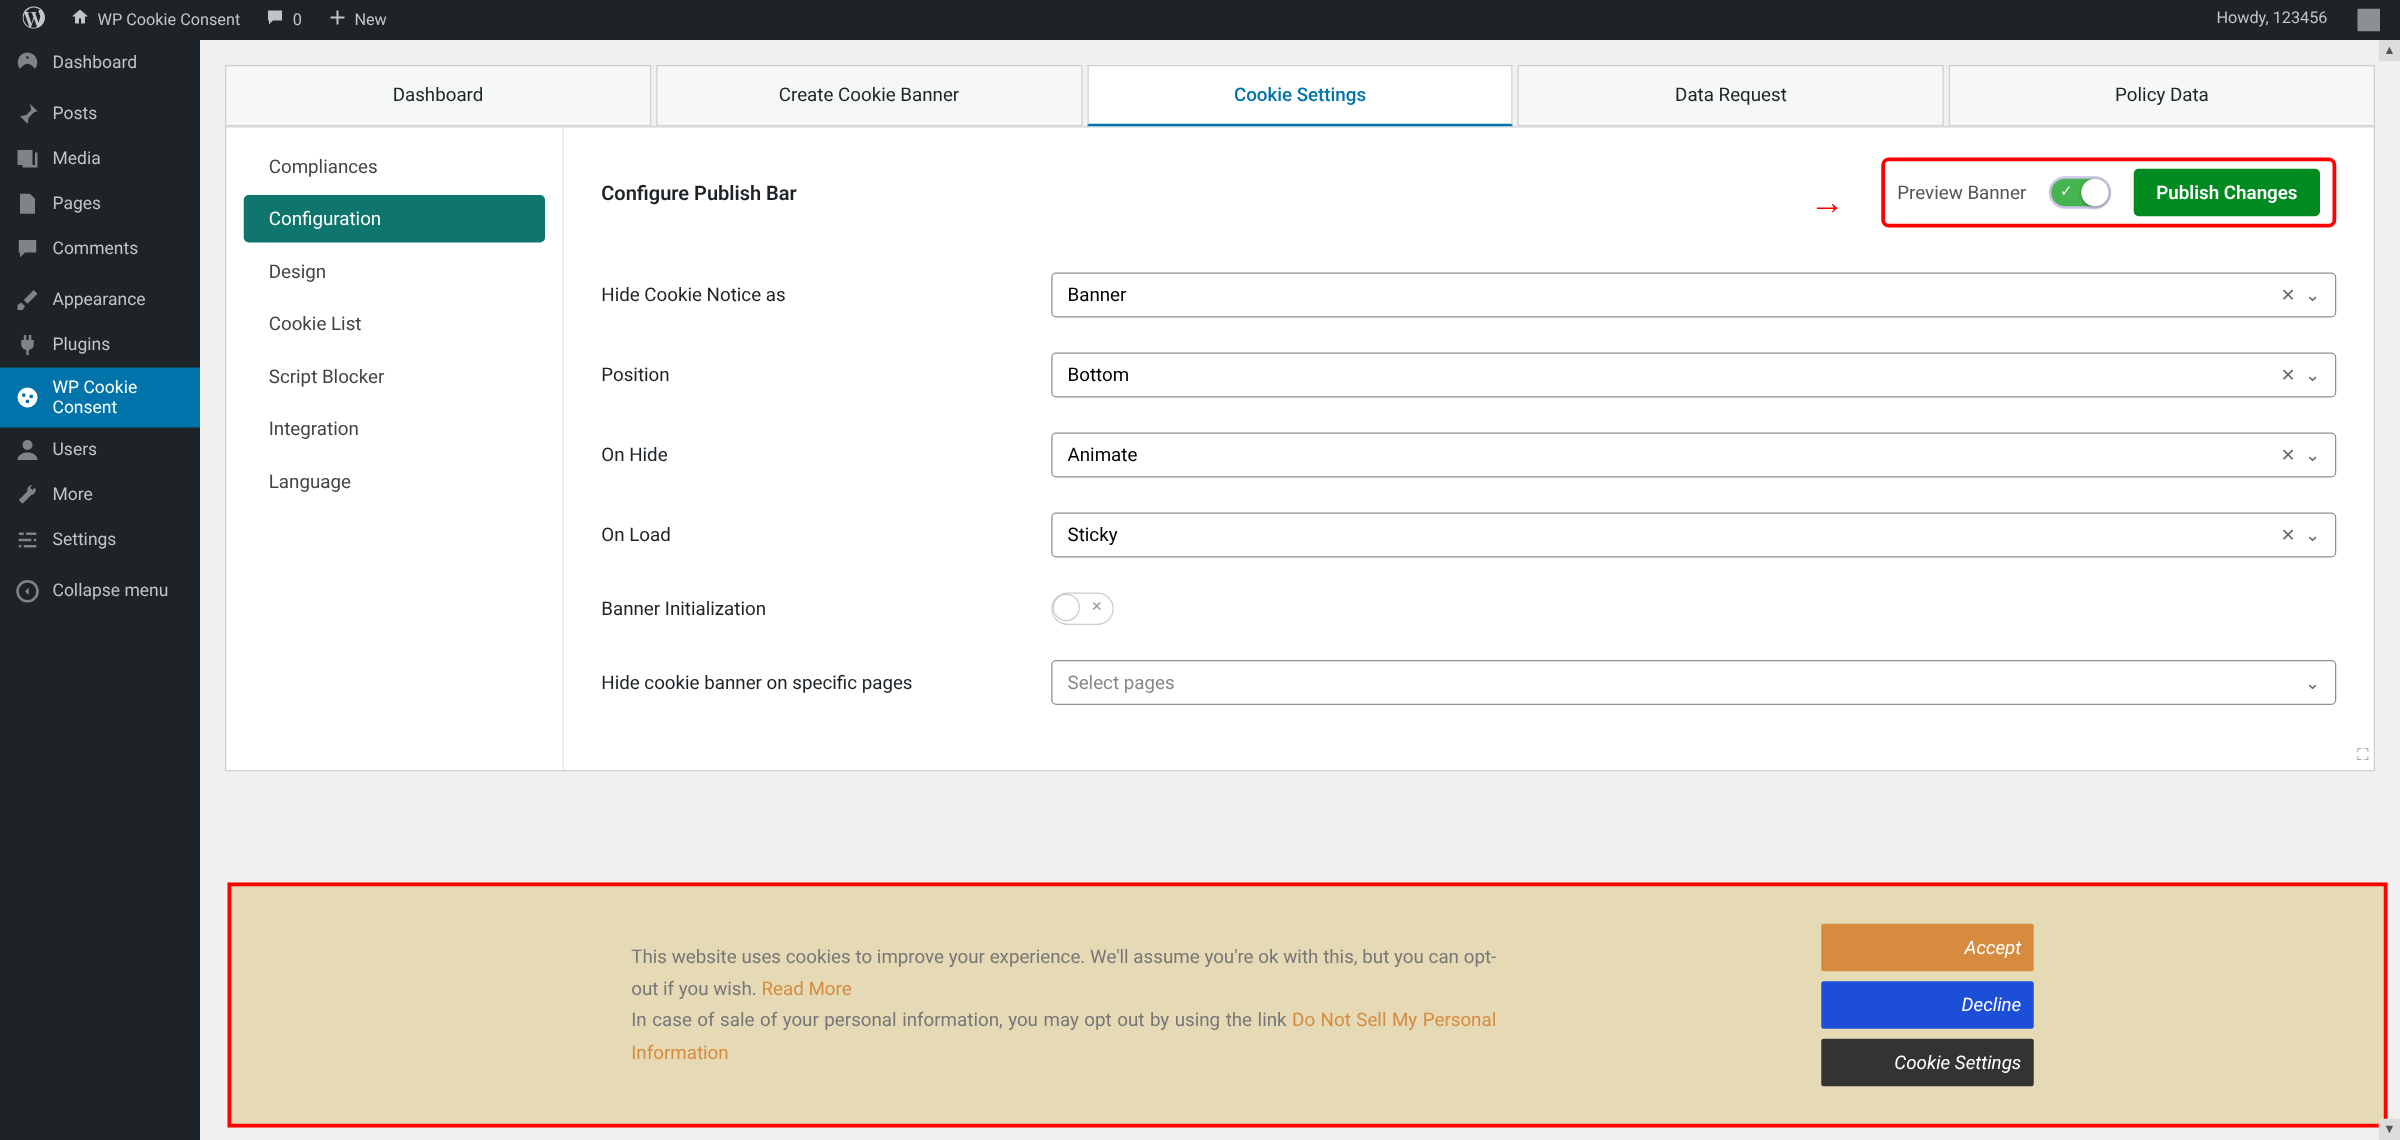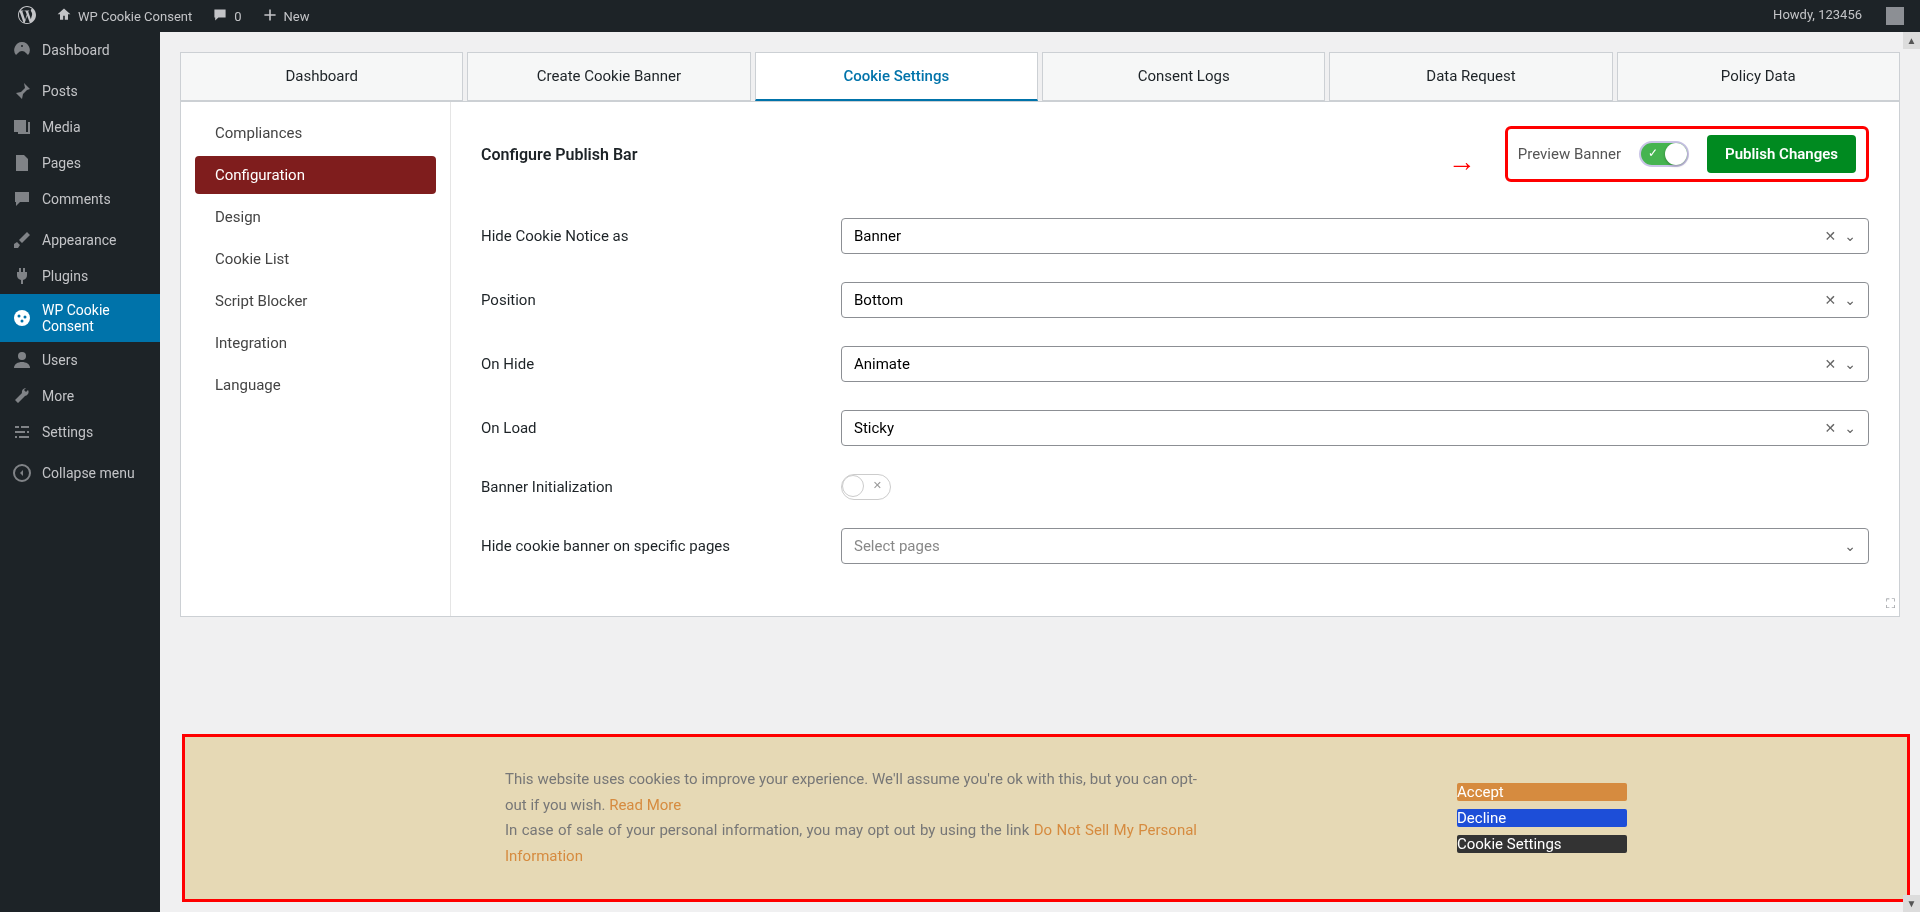--- a/index.html
+++ b/index.html
@@ -26,21 +26,21 @@
 
 
 .tabs { display: flex; gap: 4px; margin-bottom: 0; }
 .tab { flex: 1; background: #f6f7f7; border: 1px solid #ccd0d4; padding: 14px 20px; text-align: center; font-size: 15px; cursor: pointer; color: #1d2327; }
 .tab.active { background: #fff; border-bottom: 2px solid #0073aa; color: #0073aa; font-weight: 500; }
 
 
 .settings-panel { background: #fff; border: 1px solid #ccd0d4; display: flex; }
 .settings-sidebar { width: 270px; padding: 8px 0; border-right: 1px solid #e5e5e5; }
 .settings-side-item { padding: 10px 20px; font-size: 15px; cursor: pointer; color: #444; margin: 4px 14px; border-radius: 4px; }
-.settings-side-item.active { background: #7f1d1d; color: #fff; }
+.settings-side-item.active { background: #0f766e; color: #fff; }
 
 .settings-content { flex: 1; padding: 24px 30px; position: relative; }
 .settings-header { display: flex; justify-content: space-between; align-items: center; margin-bottom: 36px; }
 .settings-title { font-size: 16px; font-weight: 600; color: #1d2327; }
 .header-actions { display: flex; align-items: center; gap: 18px; border: 3px solid red; border-radius: 6px; padding: 6px 10px; position: relative; }
 .preview-label { font-size: 15px; color: #555; }
 .toggle { width: 50px; height: 26px; background: #46b450; border-radius: 13px; position: relative; border: 2px solid #c9c4e6; cursor: pointer; }
 .toggle-knob { position: absolute; width: 22px; height: 22px; background: #fff; border-radius: 50%; right: 0; top: 0; box-shadow: 0 1px 3px rgba(0,0,0,0.3); }
 .toggle-check { position: absolute; left: 7px; top: 3px; color: #fff; font-size: 12px; }
 .publish-btn { background: #008a20; color: #fff; border: none; padding: 10px 18px; font-size: 15px; font-weight: 600; border-radius: 4px; cursor: pointer; }
@@ -55,21 +55,21 @@
 .toggle-off-knob { position: absolute; width: 22px; height: 22px; background: #fff; border: 1px solid #ccc; border-radius: 50%; left: 0; top: 0; }
 .toggle-off-x { position: absolute; right: 8px; top: 4px; color: #999; font-size: 11px; }
 
 .expand-icon { position: absolute; right: 4px; bottom: 4px; color: #8c8f94; font-size: 13px; cursor: pointer; }
 
 
 .cookie-banner { position: absolute; left: 182px; right: 10px; bottom: 10px; background: #e6d9b5; border: 3px solid red; padding: 30px 60px; display: flex; align-items: center; }
 .banner-text { flex: 1; font-size: 15px; color: #777; line-height: 1.7; text-align: justify; padding: 0 260px 0 260px;}
 .banner-link { color: #d68b3f; text-decoration: none; }
 .banner-buttons { display: flex; flex-direction: column; gap: 8px; width: 170px; margin-right: 220px;}
-.banner-btn { text-align: left; font-size: 15px; cursor: pointer; border: none; border-radius: 2px;}
+.banner-btn { padding: 10px; text-align: right; font-size: 15px; cursor: pointer; border: none; border-radius: 2px; font-style: italic;}
 .banner-btn.accept { background: #d68b3f; color: #fff; }
 .banner-btn.decline { background: #1d4ed8; color: #fff; }
 .banner-btn.settings { background: #333; color: #fff; }
 
 
 .scroll-up { position: absolute; right: 0; top: 32px; width: 17px; height: 17px; background: #dcdcdc; display:flex; align-items:center; justify-content:center; font-size:10px; color:#555; }
 .scroll-down { position: absolute; right: 0; bottom: 0; width: 17px; height: 17px; background: #dcdcdc; display:flex; align-items:center; justify-content:center; font-size:10px; color:#555; }
 </style>
 </head>
 <body>
@@ -219,21 +219,20 @@
       </span>
     <span>Collapse menu</span>
   </div>
 </div>
 
 <div class="main-wrap">
   <div class="tabs">
     <div class="tab"><span>Dashboard</span></div>
     <div class="tab"><span>Create Cookie Banner</span></div>
     <div class="tab active"><span>Cookie Settings</span></div>
-    <div class="tab"><span>Consent Logs</span></div>
     <div class="tab"><span>Data Request</span></div>
     <div class="tab"><span>Policy Data</span></div>
   </div>
 
   <div class="settings-panel">
     <div class="settings-sidebar">
       <div class="settings-side-item"><span>Compliances</span></div>
       <div class="settings-side-item active"><span>Configuration</span></div>
       <div class="settings-side-item"><span>Design</span></div>
       <div class="settings-side-item"><span>Cookie List</span></div>

